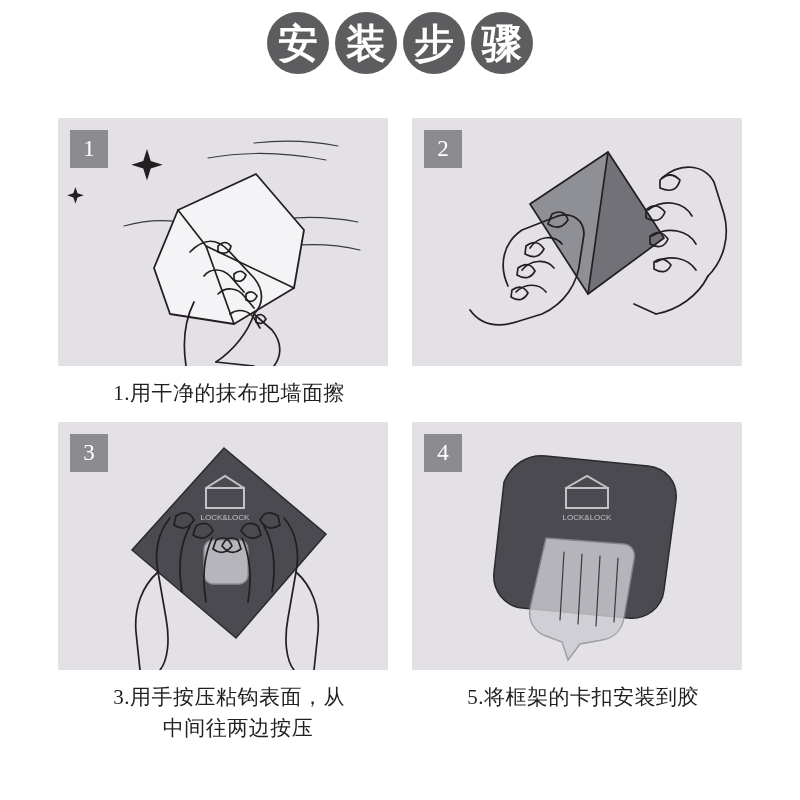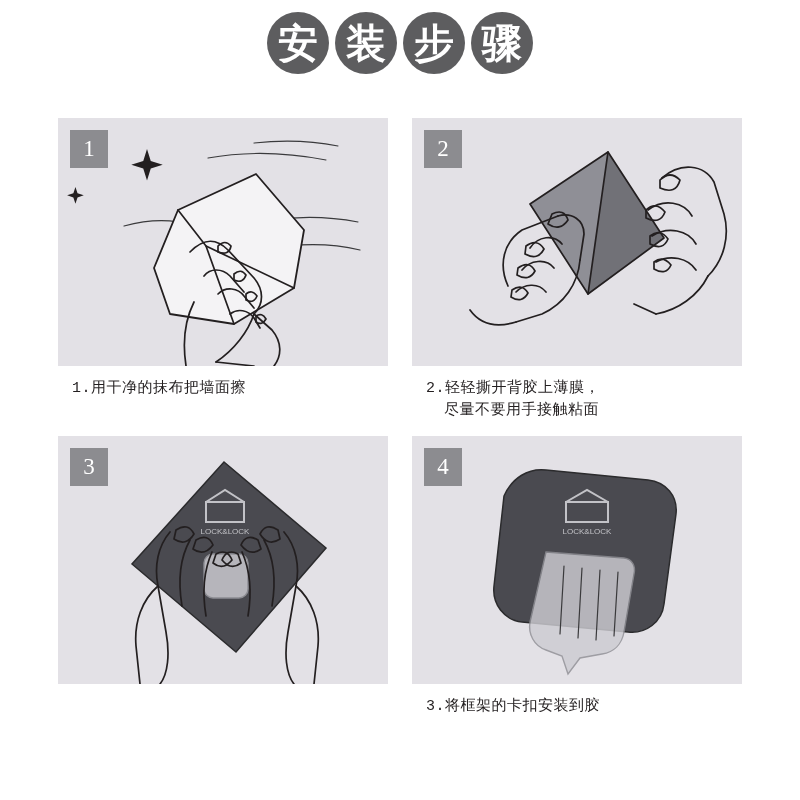--- a/index.html
+++ b/index.html
@@ -74,25 +74,25 @@
     background: #8c8c90;
     color: #ffffff;
     font-size: 23px;
     line-height: 38px;
     text-align: center;
     font-family: "Liberation Serif", serif;
     z-index: 6;
   }
   .caption {
     margin: 12px 0 14px 0;
-    font-size: 15px;
+    font-size: 21px;
     line-height: 1.45;
     color: #231f20;
-    font-family: Liberation Mono, monospace;
-    text-align: left;
+    font-family: Liberation Serif, serif;
+    text-align: center;
     padding-left: 14px;
     padding-right: 2px;
     letter-spacing: 0.5px;
   }
   .caption .l2 { display: block; padding-left: 18px; }
 
   
   .svgfull {
     position: absolute;
     inset: 0;
@@ -185,24 +185,20 @@
           <path class="line" d="M104 204 C84 210 68 206 58 192"></path>
           <path class="line" d="M118 130 C126 118 142 116 150 126"></path>
           <path class="line" d="M110 152 C118 142 134 140 142 150"></path>
           <path class="line" d="M104 174 C112 166 126 164 134 174"></path>
           <path class="line" d="M140 96 q12 -6 16 6 q-8 12 -20 4 Z"></path>
           <path class="line" d="M114 128 q11 -8 18 3 q-6 12 -19 5 Z"></path>
           <path class="line" d="M106 150 q11 -8 17 3 q-6 11 -18 4 Z"></path>
           <path class="line" d="M100 172 q10 -7 16 3 q-6 11 -17 4 Z"></path>
         </svg>
       </div>
-      <div class="caption">
-        <span>2.轻轻撕开背胶上薄膜，</span>
-        <span class="l2">尽量不要用手接触粘面</span>
-      </div>
     </div>
 
     <div class="cell">
       <div class="panel">
         <div class="badge">3</div>
         <svg class="svgfull" viewBox="0 0 330 248">
 
           <path class="hatch-dark" d="M166 26 L268 112 L178 216 L74 128 Z"></path>
           <path d="M166 26 L268 112 L178 216 L74 128 Z" fill="none" stroke="#2b2b2d" stroke-width="1.5"></path>
 
@@ -224,20 +220,24 @@
 
           <path class="line" d="M226 96 C238 110 242 130 238 150 L230 196 C226 218 228 238 236 248"></path>
           <path class="line" d="M206 104 C216 122 218 146 214 170"></path>
           <path class="line" d="M184 116 C192 134 194 156 190 180"></path>
           <path class="line" d="M220 94 q-12 -8 -18 4 q8 13 20 5 Z"></path>
           <path class="line" d="M200 104 q-12 -7 -17 5 q9 12 20 4 Z"></path>
           <path class="line" d="M180 118 q-11 -6 -16 6 q9 11 19 3 Z"></path>
           <path class="line" d="M238 150 C254 164 262 186 260 210 L256 248"></path>
         </svg>
       </div>
+      <div class="caption">
+        <span>3.用手按压粘钩表面，从</span>
+        <span class="l2">中间往两边按压</span>
+      </div>
     </div>
 
     <div class="cell">
       <div class="panel">
         <div class="badge">4</div>
         <svg class="svgfull" viewBox="0 0 330 248">
 
           <path class="hatch-dark" d="M92 60 C100 42 116 32 134 34 L236 44 C254 46 266 60 264 78 L252 168 C250 186 234 198 216 196 L110 186 C92 184 80 168 82 150 Z"></path>
           <path d="M92 60 C100 42 116 32 134 34 L236 44 C254 46 266 60 264 78 L252 168 C250 186 234 198 216 196 L110 186 C92 184 80 168 82 150 Z" fill="none" stroke="#2b2b2d" stroke-width="1.5"></path>
 
@@ -248,18 +248,18 @@
           </g>
 
           <path d="M134 116 L212 122 C220 123 224 130 222 138 L212 196 C210 208 202 216 190 218 L168 222 L156 238 L150 220 L134 214 C122 210 116 198 118 186 Z" fill="#cdccd2" opacity="0.82" stroke="#8f8f95" stroke-width="1.4"></path>
           <path class="line-thin" stroke="#8f8f95" d="M152 130 L148 198"></path>
           <path class="line-thin" stroke="#8f8f95" d="M170 132 L166 202"></path>
           <path class="line-thin" stroke="#8f8f95" d="M188 134 L184 204"></path>
           <path class="line-thin" stroke="#8f8f95" d="M206 136 L202 200"></path>
         </svg>
       </div>
       <div class="caption">
-        <span>3.将框架的卡扣安装到胶</span>
+        <span>5.将框架的卡扣安装到胶</span>
       </div>
     </div>
 
   </div>
 </div>
 
 </body></html>

